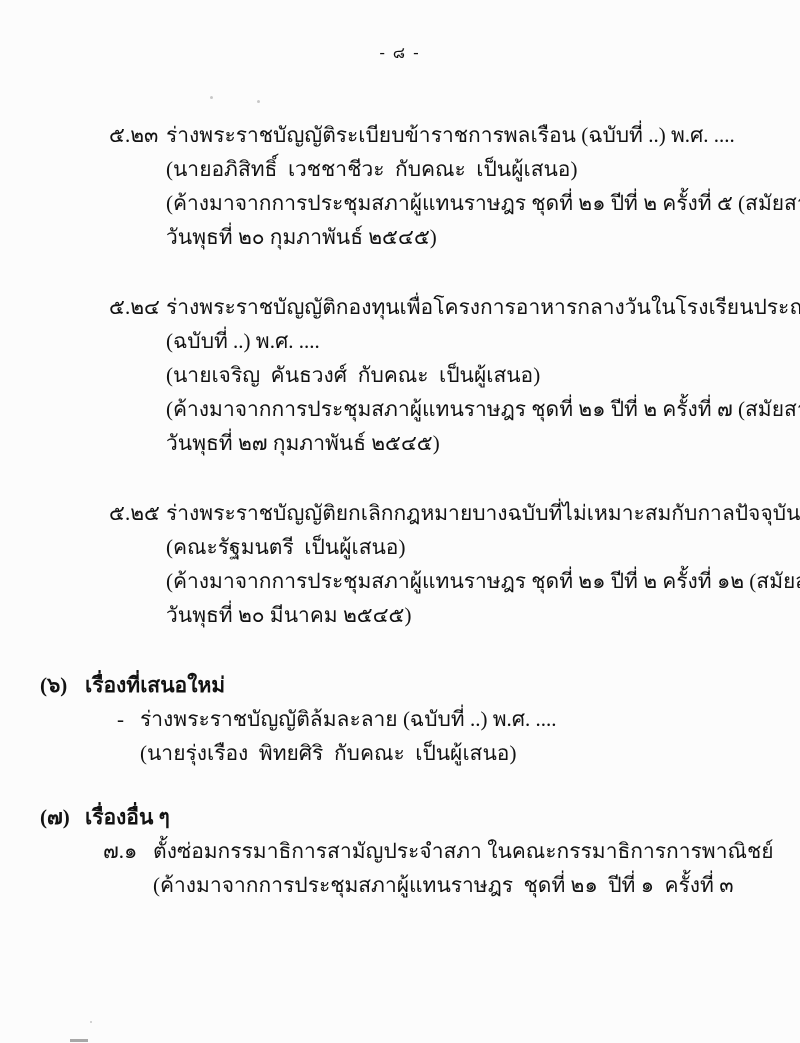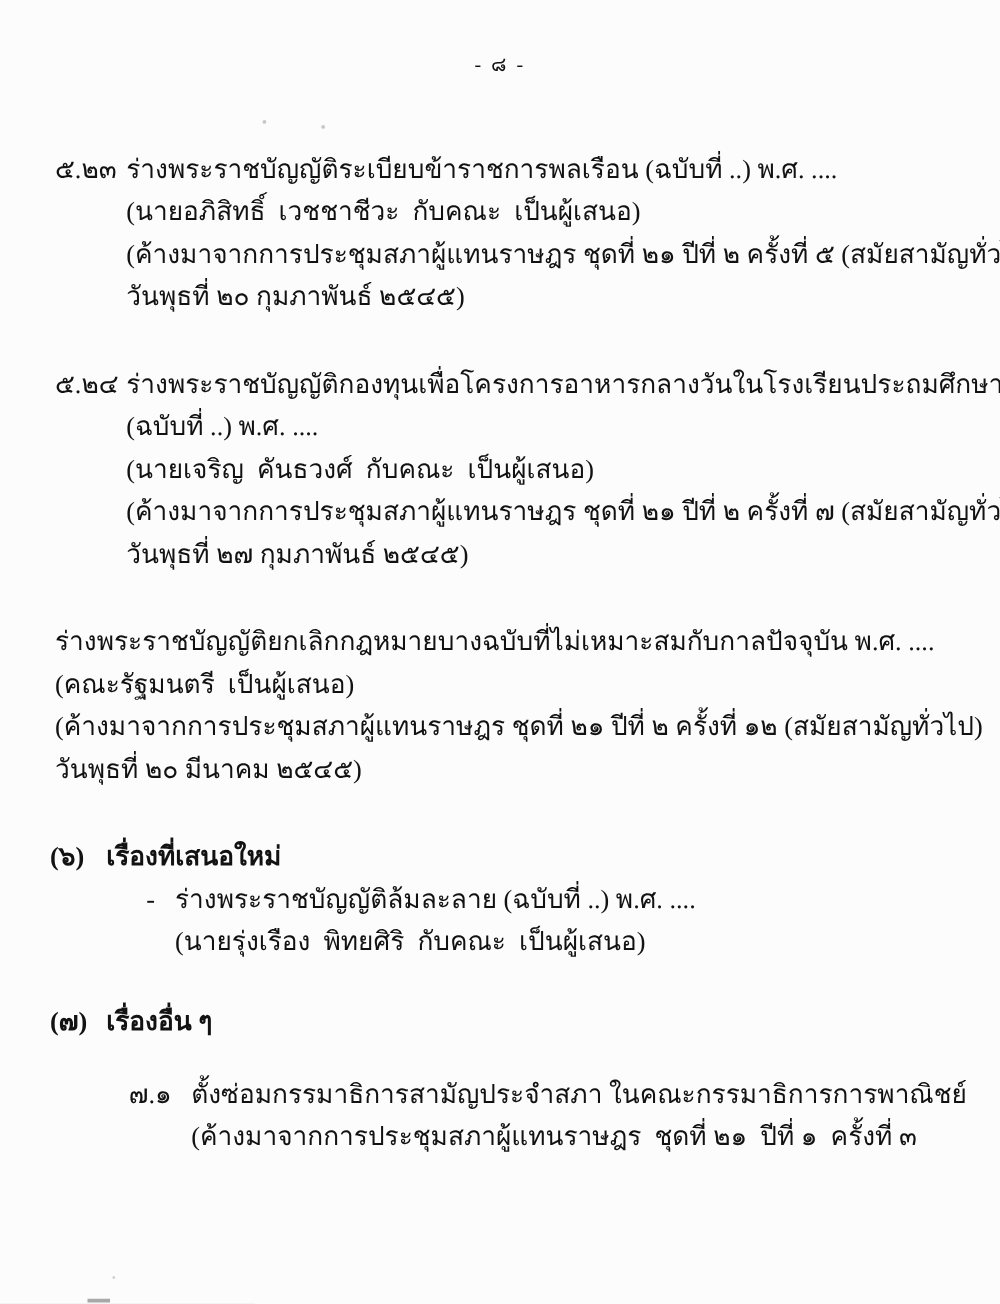--- a/index.html
+++ b/index.html
@@ -26,21 +26,21 @@
     line-height: 22px;
     letter-spacing: 2px;
   }
   .line {
     line-height: 34px;
     white-space: pre;
   }
   
   .item {
     display: flex;
-    margin-left: 44px;
+    margin-left: 109px;
   }
   .item .no {
     width: 57px;
     flex: 0 0 57px;
   }
   .mt-first { margin-top: 48px; }
   .mt-block { margin-top: 36px; }
   .mt-sec7  { margin-top: 30px; }
   
   .sec-head {
@@ -58,21 +58,20 @@
     margin-left: 117px;
   }
   .sub6 .dash {
     width: 23px;
     flex: 0 0 23px;
   }
   
   .sub71 {
     display: flex;
     margin-left: 103px;
-    margin-top: 24px;
   }
   .sub71 .no {
     width: 50px;
     flex: 0 0 50px;
   }
   
   .artifact-bar {
     position: absolute;
     left: 70px;
     top: 1039px;
@@ -114,20 +113,21 @@
     <div class="body">
       <div class="line">ร่างพระราชบัญญัติกองทุนเพื่อโครงการอาหารกลางวันในโรงเรียนประถมศึกษา</div>
       <div class="line">(ฉบับที่ ..) พ.ศ. ....</div>
       <div class="line">(นายเจริญ  คันธวงศ์  กับคณะ  เป็นผู้เสนอ)</div>
       <div class="line">(ค้างมาจากการประชุมสภาผู้แทนราษฎร ชุดที่ ๒๑ ปีที่ ๒ ครั้งที่ ๗ (สมัยสามัญทั่วไป)</div>
       <div class="line">วันพุธที่ ๒๗ กุมภาพันธ์ ๒๕๔๕)</div>
     </div>
   </div>
 
   <div class="item mt-block">
+    <div class="no line">๕.๒๕</div>
     <div class="body">
       <div class="line">ร่างพระราชบัญญัติยกเลิกกฎหมายบางฉบับที่ไม่เหมาะสมกับกาลปัจจุบัน พ.ศ. ....</div>
       <div class="line">(คณะรัฐมนตรี  เป็นผู้เสนอ)</div>
       <div class="line">(ค้างมาจากการประชุมสภาผู้แทนราษฎร ชุดที่ ๒๑ ปีที่ ๒ ครั้งที่ ๑๒ (สมัยสามัญทั่วไป)</div>
       <div class="line">วันพุธที่ ๒๐ มีนาคม ๒๕๔๕)</div>
     </div>
   </div>
 
   <div class="sec-head mt-block">
     <div class="no line">(๖)</div>

